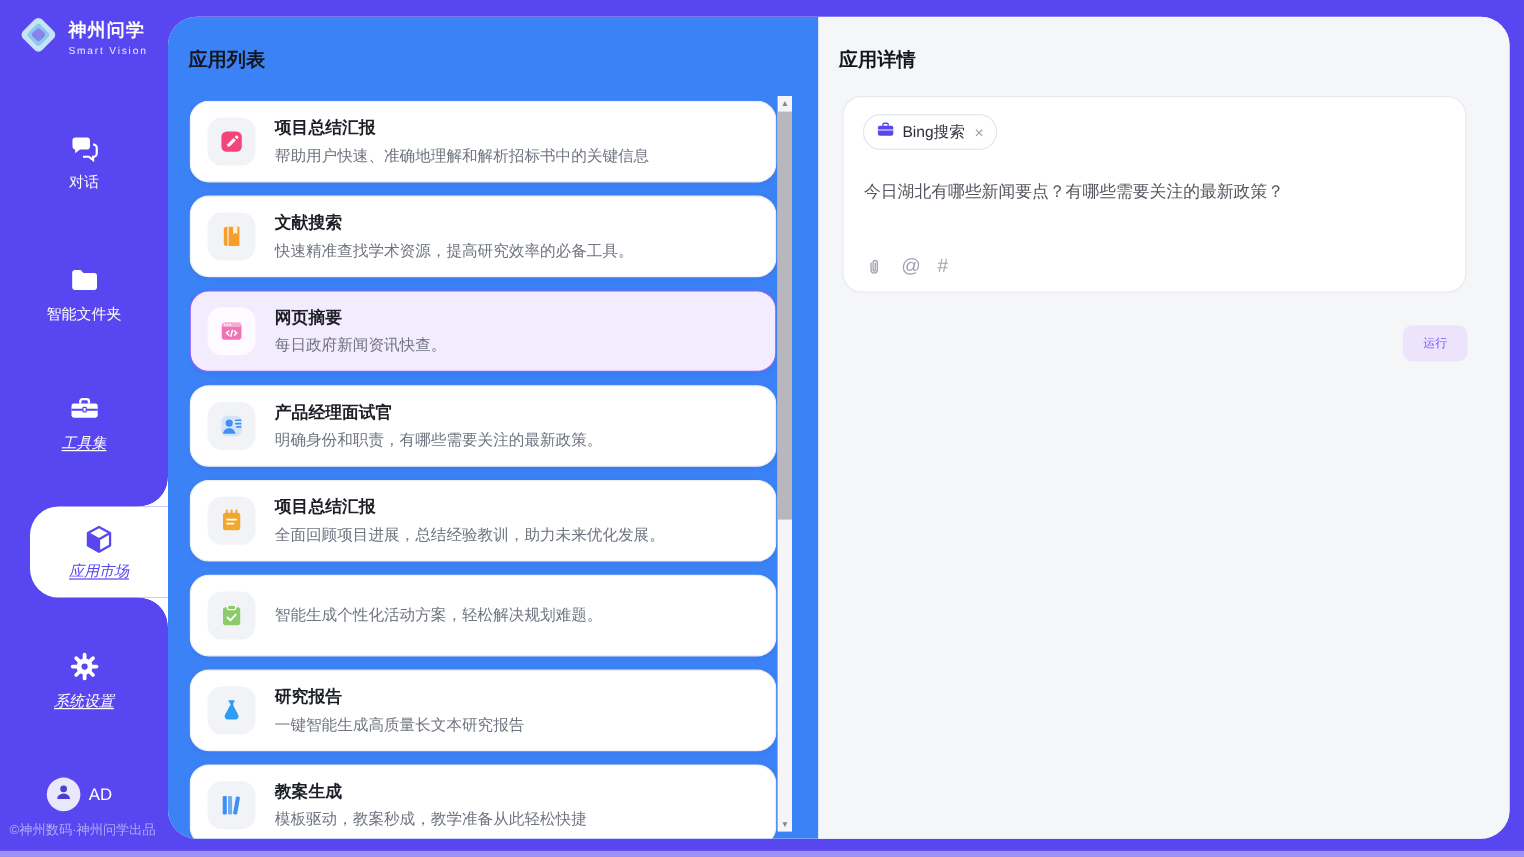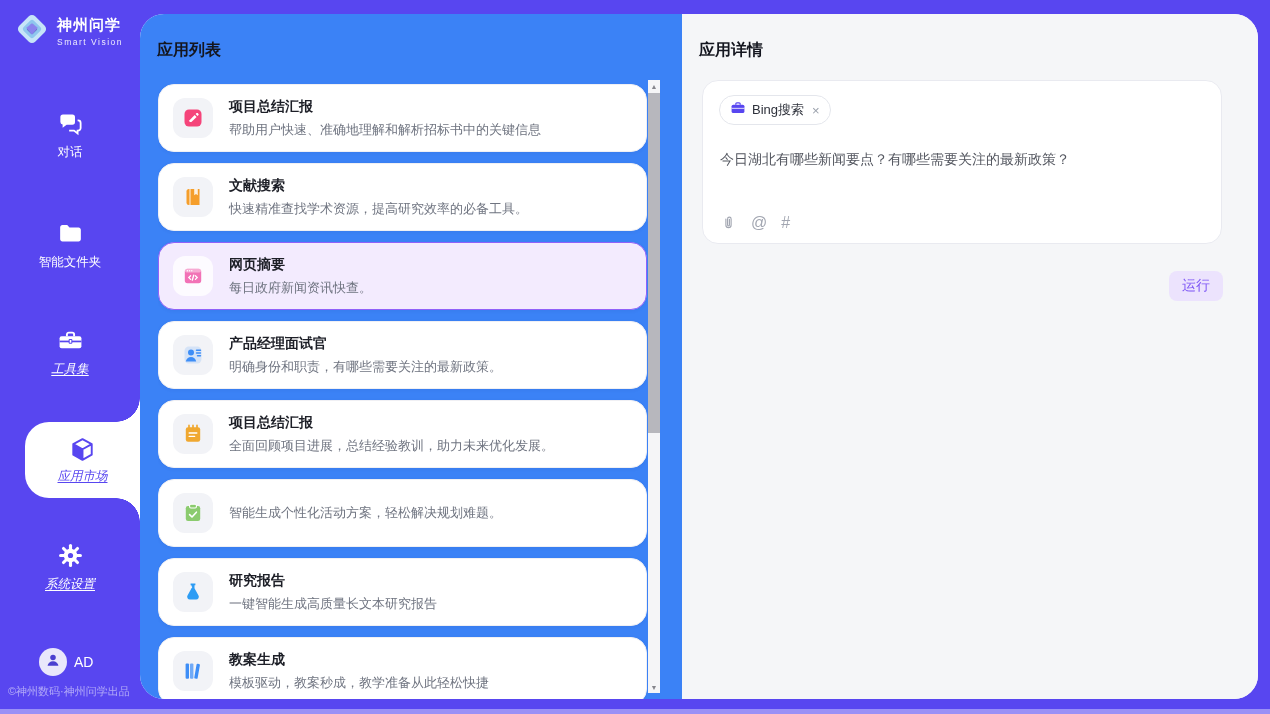--- a/index.html
+++ b/index.html
@@ -81,21 +81,21 @@
     gap:6px; padding:0 10px; background:#fff; border:1px solid #e4e6ec; border-radius:16px; cursor:pointer;
   }
   .chip-label{font-size:13px; color:#2e313b;}
   .chip-close{font-size:13px; color:#9aa0ab; margin-left:2px; cursor:pointer;}
   .prompt{position:absolute; left:17px; top:70px; right:16px; font-size:14px; color:#53565f; cursor:text;}
   .composer-icons{position:absolute; left:17px; bottom:12px; display:flex; align-items:center; gap:14px; color:#a2a6b1;}
   .composer-icons .glyph{font-size:16px; line-height:1; cursor:pointer;}
   .composer-icons .svgicon{display:grid; place-items:center; cursor:pointer;}
   .run-btn{
     position:absolute; top:257px; right:35px; width:54px; height:30px; border:none;
-    border-radius:8px; background:var(--run-bg); color:var(--run-text); font-size:14px;
+    border-radius:8px; background:var(--run-bg); color:var(--run-text); font-size:10px;
     display:grid; place-items:center; cursor:pointer; font-family:inherit;
   }
   .bottom-edge{position:absolute; left:0; right:0; bottom:0; height:5px; background:rgba(255,255,255,.4);}
 </style>
 </head>
 <body>
 
 <div class="sidebar">
   <div class="logo">
     <span>

